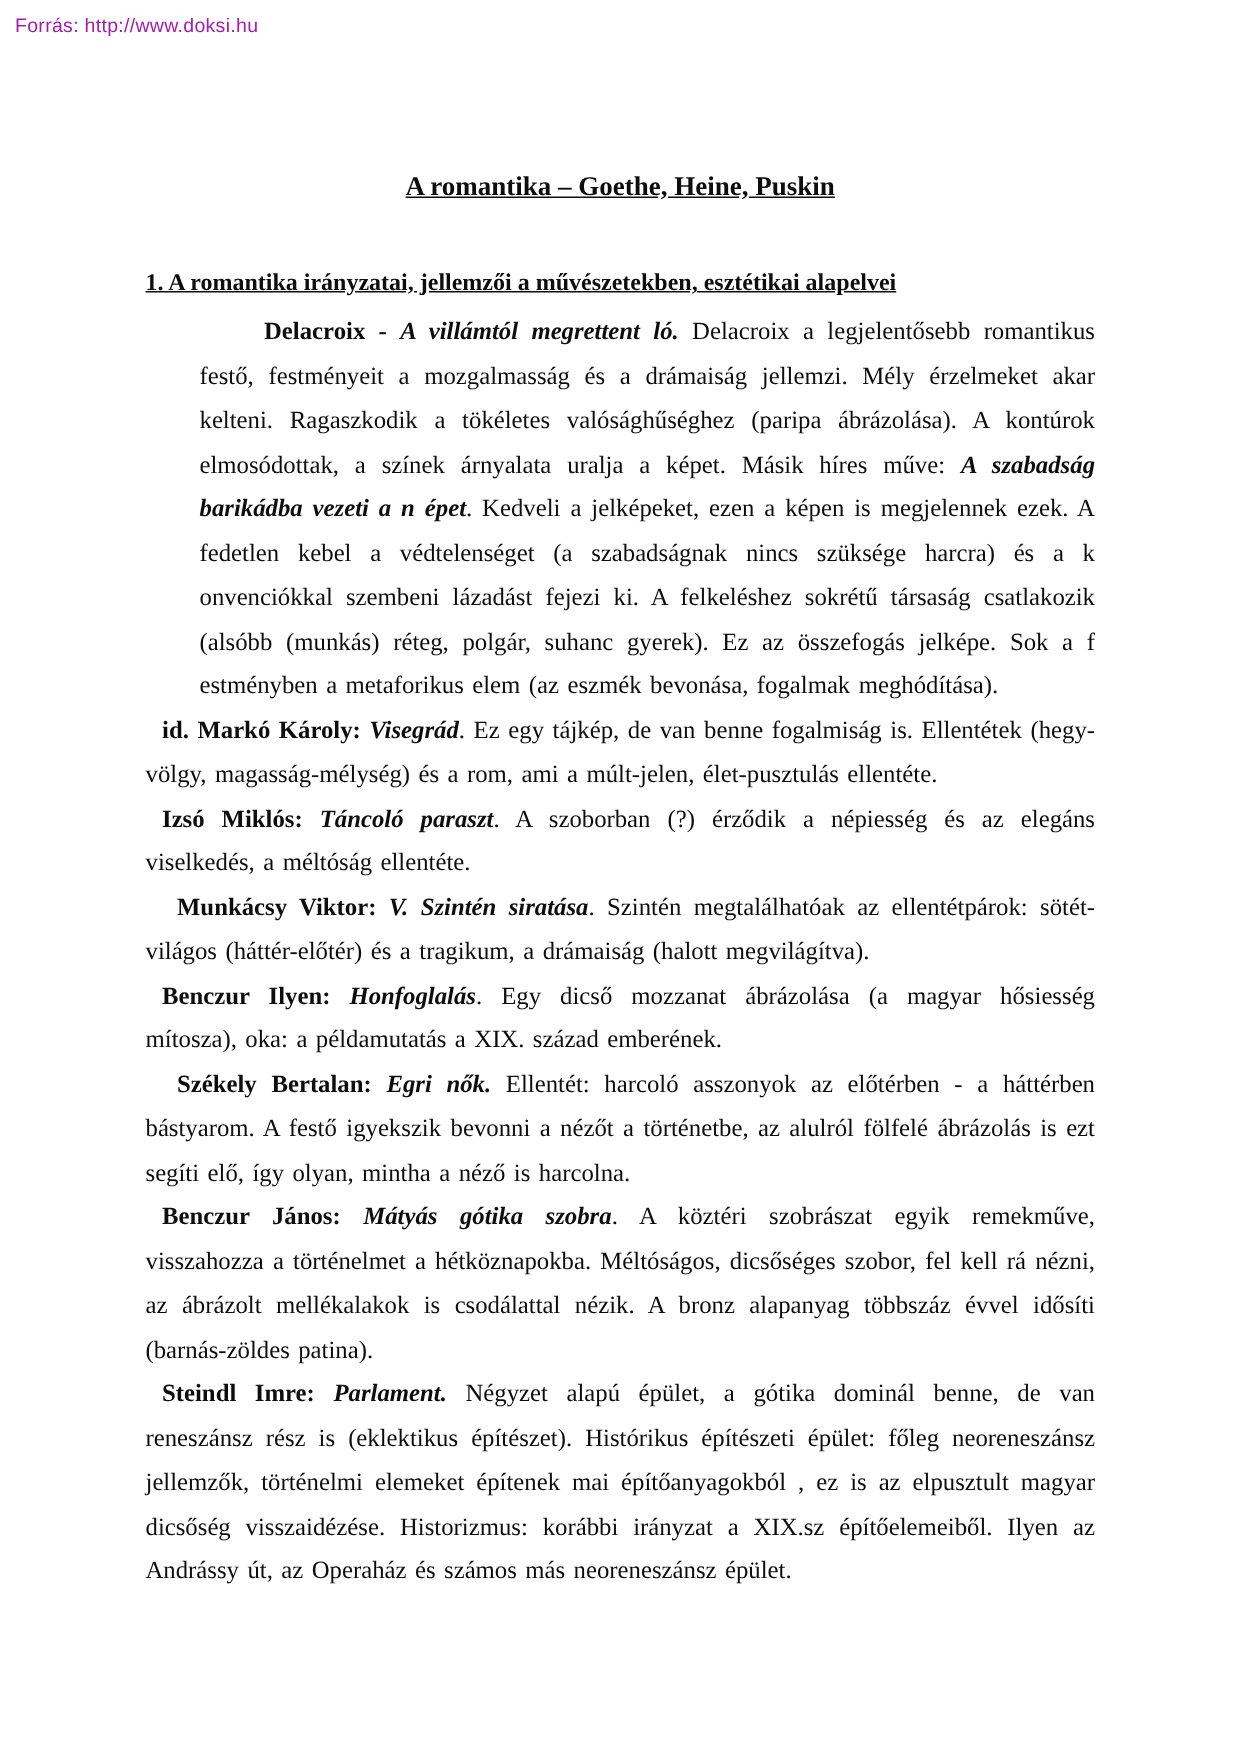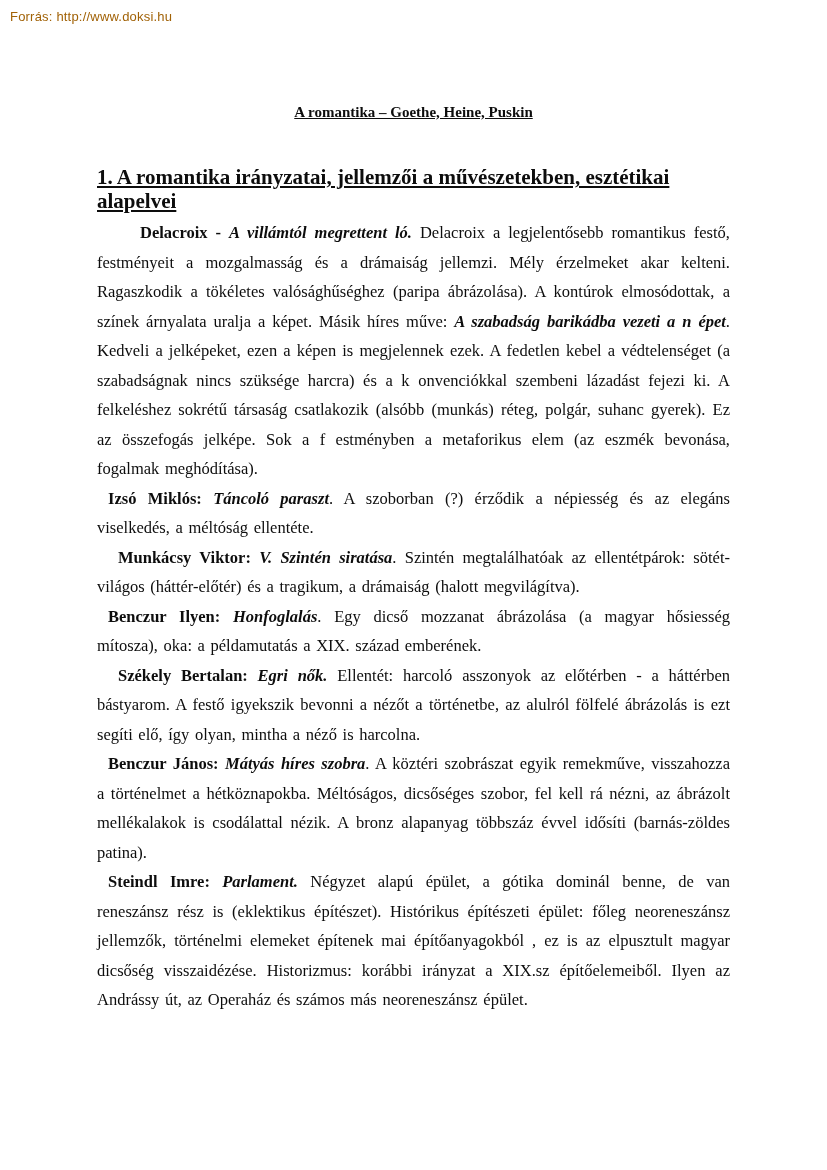--- a/index.html
+++ b/index.html
@@ -13,75 +13,76 @@
     position: relative;
     overflow: hidden;
     color: #111111;
   }
   .source-note {
     position: absolute;
     top: 9px;
     left: 10px;
     font-family: "Liberation Sans", sans-serif;
     font-size: 13px;
-    color: #a16207;
+    color: #a21caf;
     letter-spacing: 0.2px;
   }
   .doc {
     position: absolute;
     top: 0;
     left: 0;
     width: 827px;
     padding: 94px 97px 0 97px;
     box-sizing: border-box;
     font-family: "Liberation Serif", serif;
     color: #0d0d0d;
   }
   .doc-title {
     text-align: center;
-    font-size: 15px;
+    font-size: 18px;
     font-weight: bold;
     text-decoration: underline;
     line-height: 28px;
-    margin: 4px;
+    margin: 16px;
   }
   .section-heading {
-    font-size: 21px;
+    font-size: 16px;
     font-weight: bold;
     text-decoration: underline;
     line-height: 24px;
     margin: 39px 0 0 0;
   }
   .body-text {
     margin-top: 5px;
   }
   .para {
     margin: 0;
     font-size: 16.5px;
     line-height: 29.5px;
     text-align: justify;
     word-spacing: 1.5px;
   }
-  .para.indent-tab    { text-indent: 43px; }
+  .para.indent-tab    { text-indent: 43px; margin-left: 36px; }
   .para.indent-small  { text-indent: 11px; }
   .para.indent-medium { text-indent: 21px; }
   .run-b  { font-weight: bold; }
   .run-bi { font-weight: bold; font-style: italic; }
   .run-n  { }
 </style>
 </head>
 <body>
 
 <div class="source-note">Forrás: http://www.doksi.hu</div>
 
 <div class="doc">
   <h1 class="doc-title">A romantika – Goethe, Heine, Puskin</h1>
   <h2 class="section-heading">1. A romantika irányzatai, jellemzői a művészetekben, esztétikai alapelvei</h2>
   <div class="body-text">
       <p class="para indent-tab"><span class="run-b">Delacroix - </span><span class="run-bi">A villámtól megrettent ló.</span><span class="run-n"> Delacroix a legjelentősebb romantikus festő, festményeit a mozgalmasság és a drámaiság jellemzi. Mély érzelmeket akar kelteni. Ragaszkodik a tökéletes valósághűséghez (paripa ábrázolása). A kontúrok elmosódottak, a színek árnyalata uralja a képet. Másik híres műve: </span><span class="run-bi">A szabadság barikádba vezeti a n épet</span><span class="run-n">. Kedveli a jelképeket, ezen a képen is megjelennek ezek. A fedetlen kebel a védtelenséget (a szabadságnak nincs szüksége harcra) és a k onvenciókkal szembeni lázadást fejezi ki. A felkeléshez sokrétű társaság csatlakozik (alsóbb (munkás) réteg, polgár, suhanc gyerek). Ez az összefogás jelképe. Sok a f estményben a metaforikus elem (az eszmék bevonása, fogalmak meghódítása).</span></p>
+      <p class="para indent-small"><span class="run-b">id. Markó Károly: </span><span class="run-bi">Visegrád</span><span class="run-n">. Ez egy tájkép, de van benne fogalmiság is. Ellentétek (hegy-völgy, magasság-mélység) és a rom, ami a múlt-jelen, élet-pusztulás ellentéte.</span></p>
       <p class="para indent-small"><span class="run-b">Izsó Miklós: </span><span class="run-bi">Táncoló paraszt</span><span class="run-n">. A szoborban (?) érződik a népiesség és az elegáns viselkedés, a méltóság ellentéte.</span></p>
       <p class="para indent-medium"><span class="run-b">Munkácsy Viktor: </span><span class="run-bi">V. Szintén siratása</span><span class="run-n">. Szintén megtalálhatóak az ellentétpárok: sötét-világos (háttér-előtér) és a tragikum, a drámaiság (halott megvilágítva).</span></p>
       <p class="para indent-small"><span class="run-b">Benczur Ilyen: </span><span class="run-bi">Honfoglalás</span><span class="run-n">. Egy dicső mozzanat ábrázolása (a magyar hősiesség mítosza), oka: a példamutatás a XIX. század emberének.</span></p>
       <p class="para indent-medium"><span class="run-b">Székely Bertalan: </span><span class="run-bi">Egri nők.</span><span class="run-n"> Ellentét: harcoló asszonyok az előtérben - a háttérben bástyarom. A festő igyekszik bevonni a nézőt a történetbe, az alulról fölfelé ábrázolás is ezt segíti elő, így olyan, mintha a néző is harcolna.</span></p>
-      <p class="para indent-small"><span class="run-b">Benczur János: </span><span class="run-bi">Mátyás híres szobra</span><span class="run-n">. A köztéri szobrászat egyik remekműve, visszahozza a történelmet a hétköznapokba. Méltóságos, dicsőséges szobor, fel kell rá nézni, az ábrázolt mellékalakok is csodálattal nézik. A bronz alapanyag többszáz évvel idősíti (barnás-zöldes patina).</span></p>
+      <p class="para indent-small"><span class="run-b">Benczur János: </span><span class="run-bi">Mátyás gótika szobra</span><span class="run-n">. A köztéri szobrászat egyik remekműve, visszahozza a történelmet a hétköznapokba. Méltóságos, dicsőséges szobor, fel kell rá nézni, az ábrázolt mellékalakok is csodálattal nézik. A bronz alapanyag többszáz évvel idősíti (barnás-zöldes patina).</span></p>
       <p class="para indent-small"><span class="run-b">Steindl Imre: </span><span class="run-bi">Parlament.</span><span class="run-n"> Négyzet alapú épület, a gótika dominál benne, de van reneszánsz rész is (eklektikus építészet). Histórikus építészeti épület: főleg neoreneszánsz jellemzők, történelmi elemeket építenek mai építőanyagokból , ez is az elpusztult magyar dicsőség visszaidézése. Historizmus: korábbi irányzat a XIX.sz építőelemeiből. Ilyen az Andrássy út, az Operaház és számos más neoreneszánsz épület.</span></p>
     </div>
 </div>
 
 </body></html>

